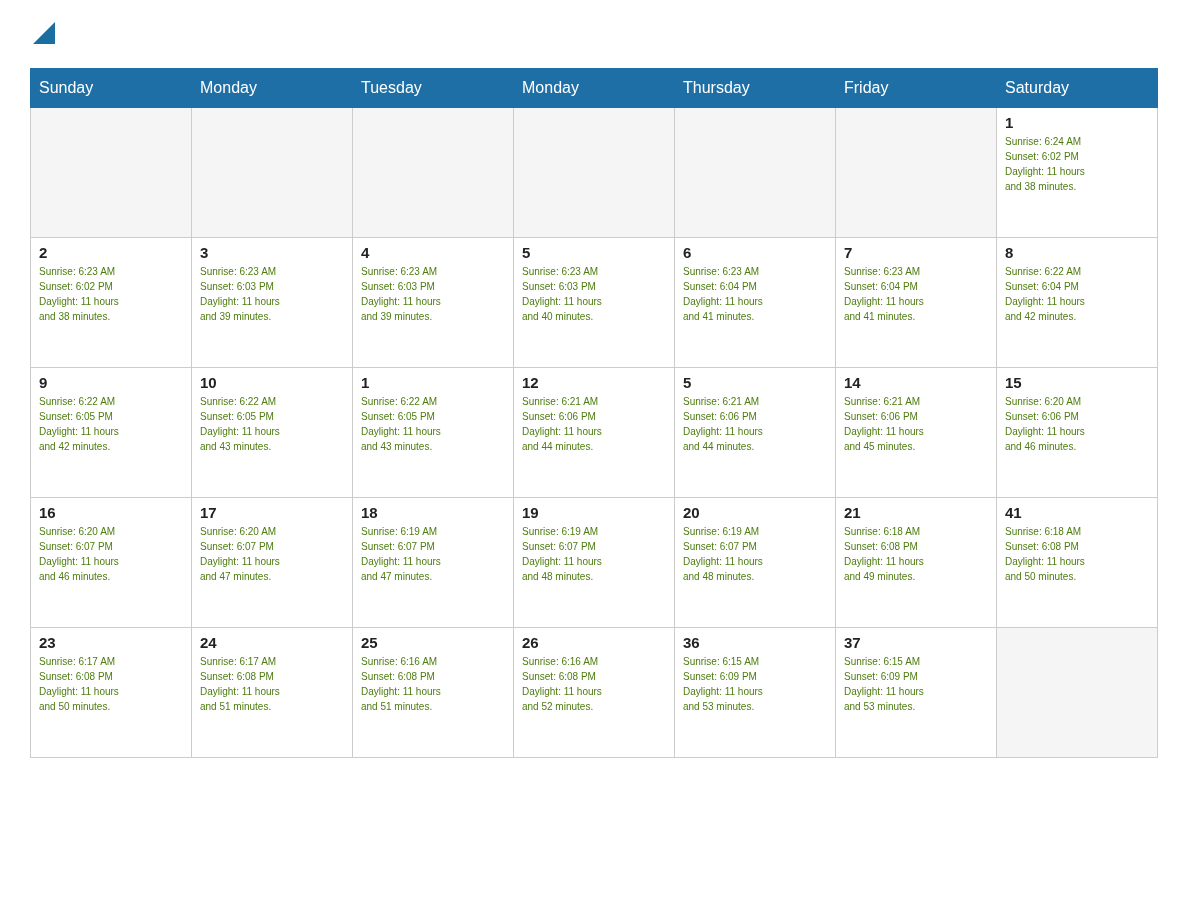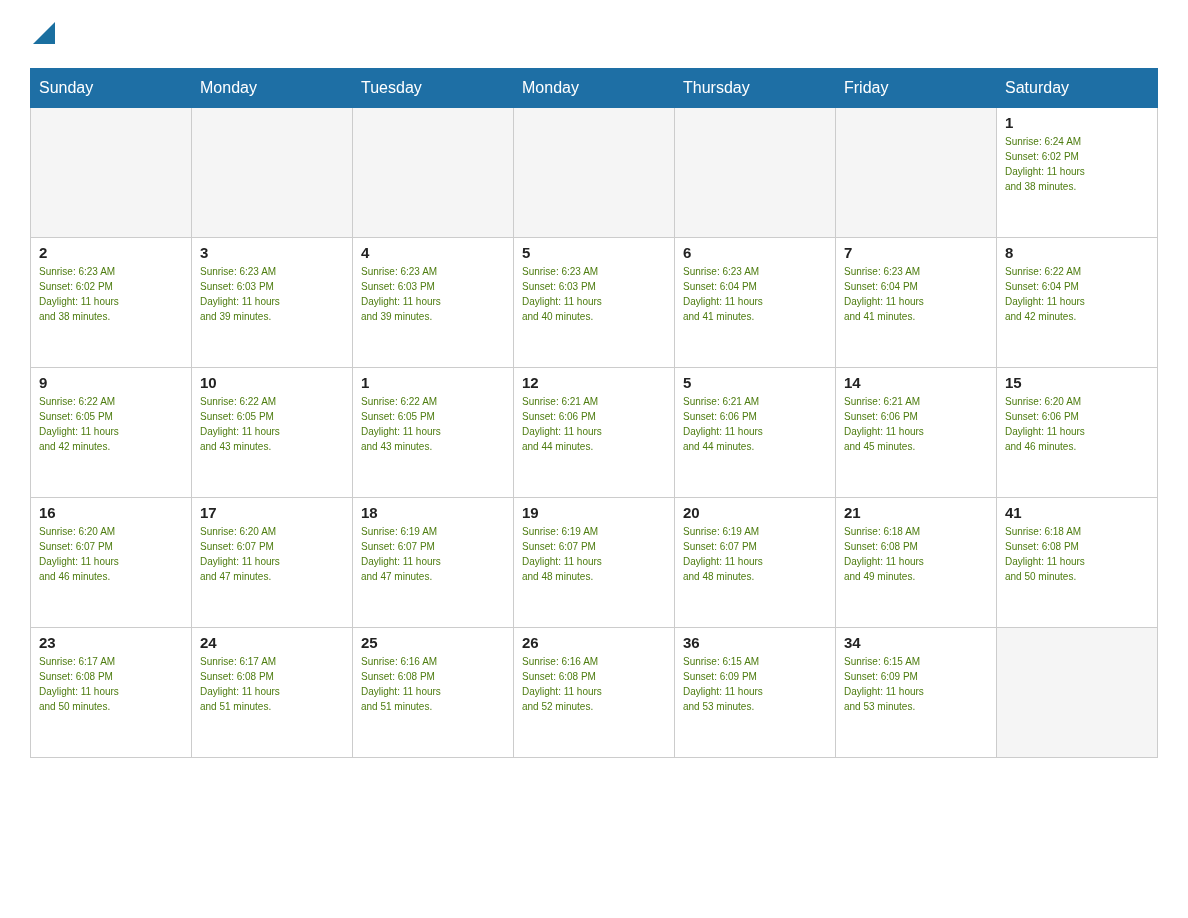--- a/index.html
+++ b/index.html
@@ -325,21 +325,21 @@
 and 52 minutes.</div>
         </td>
         <td>
           <span class="day-number">36</span>
           <div class="day-info" style="white-space: pre-line;">Sunrise: 6:15 AM
 Sunset: 6:09 PM
 Daylight: 11 hours
 and 53 minutes.</div>
         </td>
         <td>
-          <span class="day-number">34</span>
+          <span class="day-number">37</span>
           <div class="day-info" style="white-space: pre-line;">Sunrise: 6:15 AM
 Sunset: 6:09 PM
 Daylight: 11 hours
 and 53 minutes.</div>
         </td>
         <td class="empty"></td>
       </tr>
     </tbody>
 </table>
 

